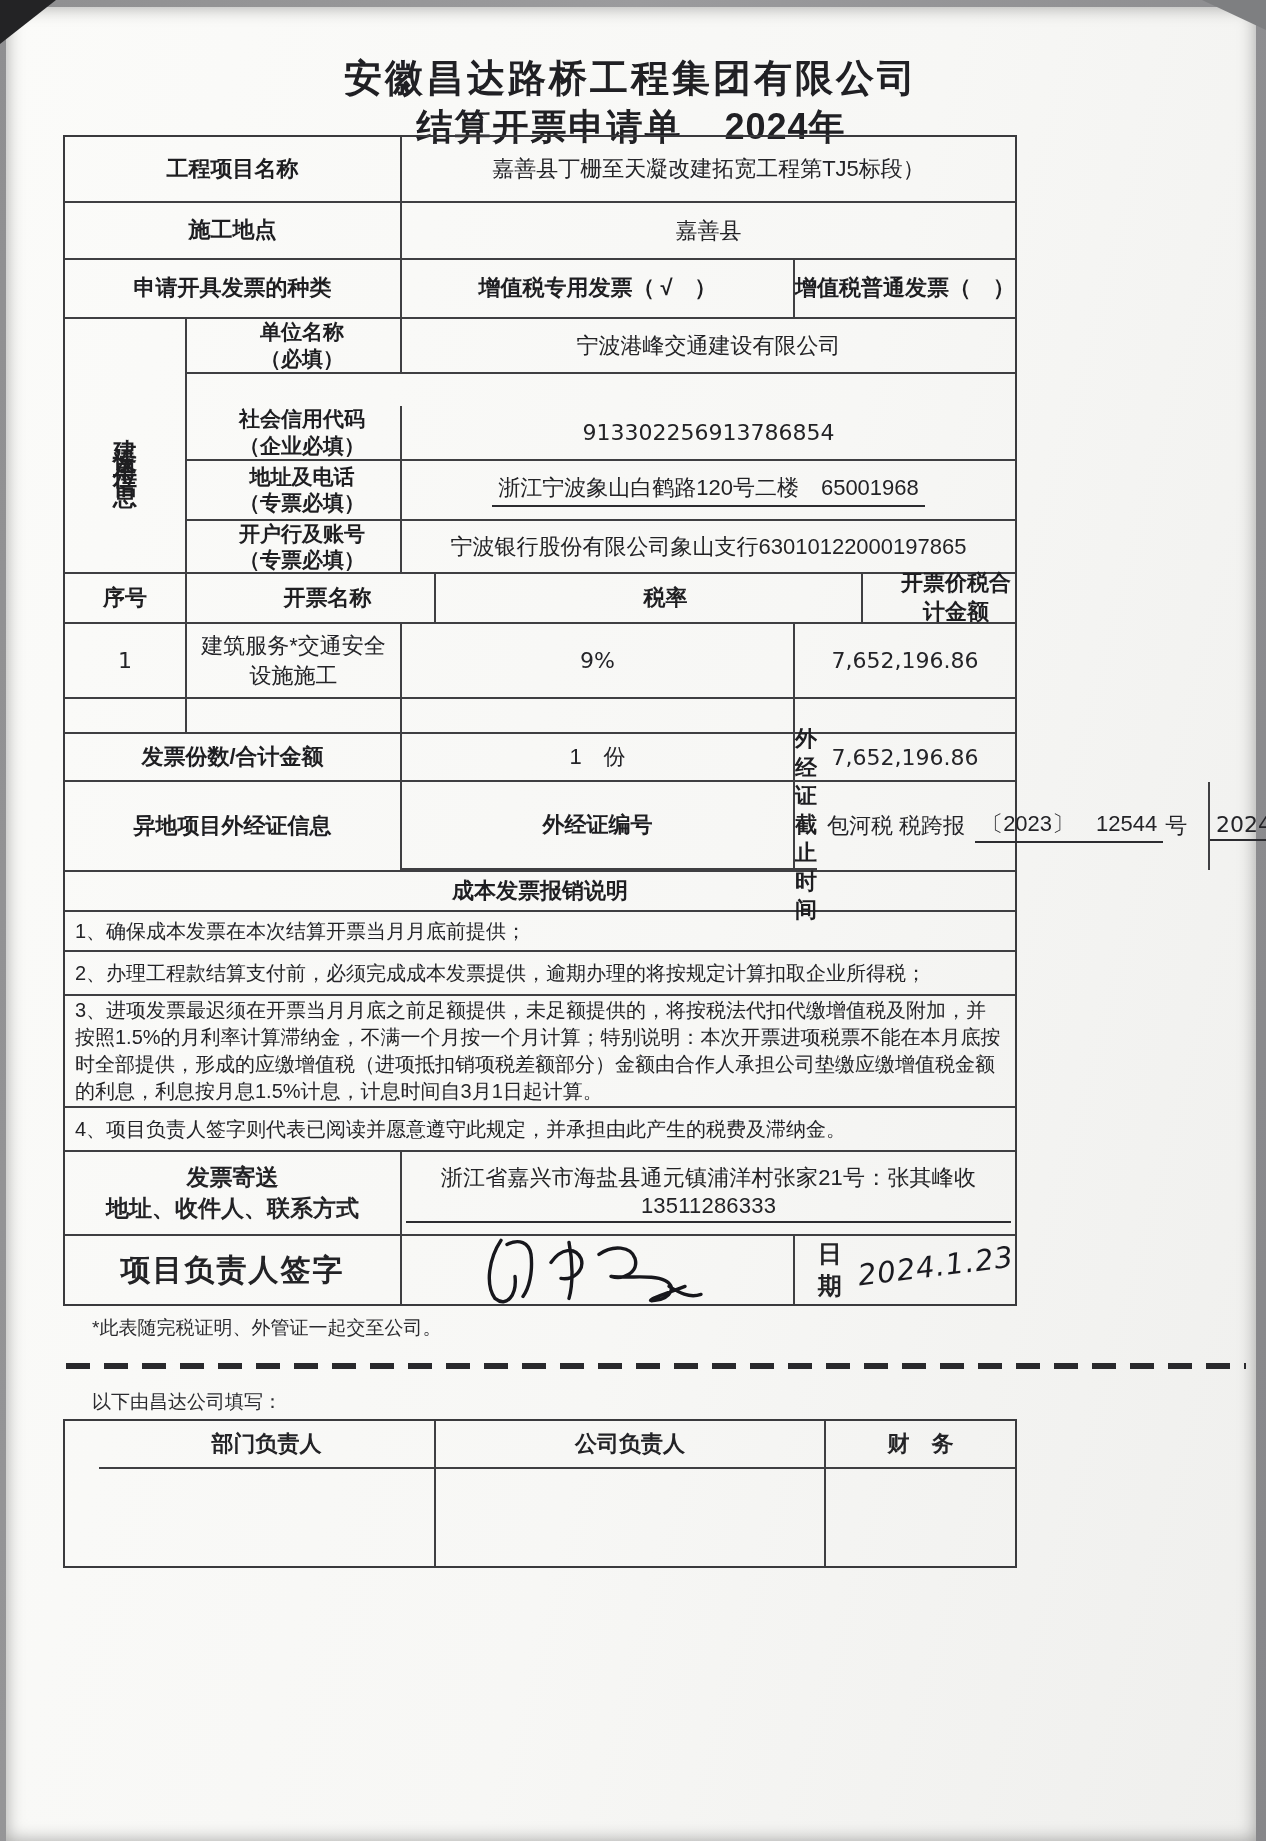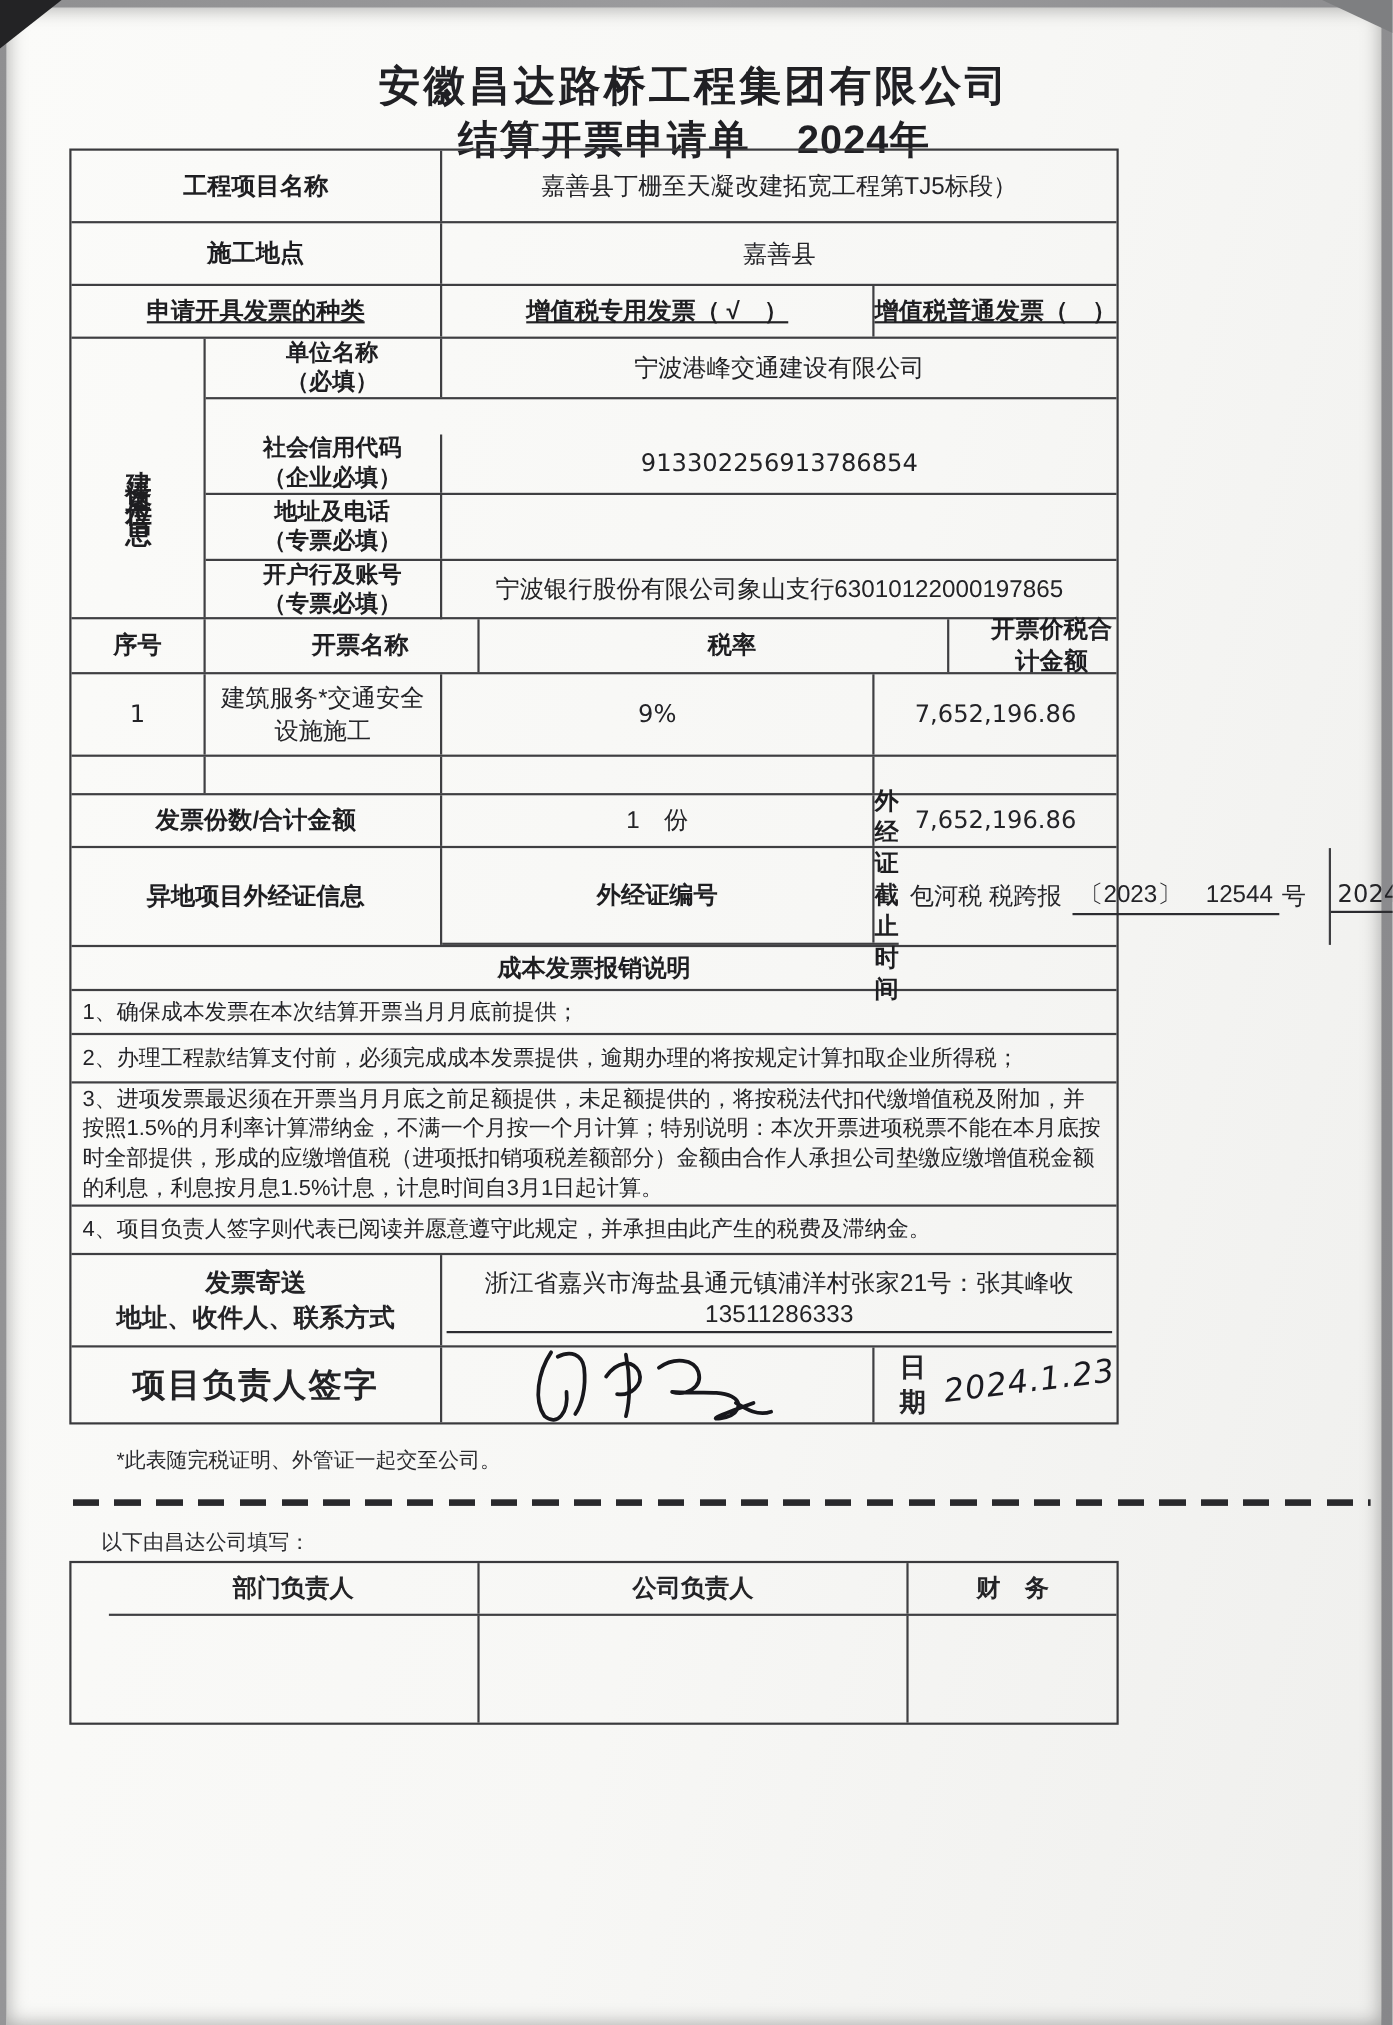--- a/index.html
+++ b/index.html
@@ -37,21 +37,21 @@
   .c:last-child { border-right:none; }
   .w1 { flex:0 0 122px; }            
   .w2 { flex:0 0 215px; }            
   .w12 { flex:0 0 337px; }           
   .w3 { flex:0 0 393px; }            
   .w4 { flex:1 1 auto; }             
   .lab { font-weight:700; font-size:22px; color:#1e1e21; line-height:1.3; }
   .val { font-size:22px; color:#242428; }
   .h-project { height:66px; }
   .h-loc { height:57px; }
-  .h-type { height:48px;text-decoration:underline; }
+  .h-type { height:59px; }
   .h-buyer { height:255px; }
   .h-items-hd { height:50px;gap:34px; }
   .h-item { height:75px; }
   .h-empty { height:35px; }
   .h-count { height:48px; }
   .h-waijing { height:90px; }
   .h-ntitle { height:40px; }
   .h-note1 { height:40px; }
   .h-note2 { height:44px; }
   .h-note3 { height:112px; }
@@ -98,21 +98,21 @@
 
   .sign-lab { font-size:30px; font-weight:700; letter-spacing:2px; }
   .sig-cell { position:relative; }
   .sig-cell svg { position:absolute; left:50%; top:50%; transform:translate(-50%,-52%); }
   .date-cell { justify-content:flex-start; padding-left:12px; gap:6px; }
   .date-lab { font-weight:700; font-size:24px; }
   .handwritten { font-family:"DejaVu Sans",sans-serif; font-style:italic;
     font-size:29px; color:#1a1a20; transform:rotate(-7deg) translateY(-4px);
     display:inline-block; letter-spacing:1px; }
 
-  .footnote { position:absolute; left:100px; top:1308px; font-size:19px; color:#2a2a2e; }
+  .footnote { position:absolute; left:86px; top:1308px; font-size:19px; color:#2a2a2e; }
 
   .dashes { position:absolute; left:60px; top:1356px; width:1180px; height:6px;
     background:repeating-linear-gradient(90deg,#29292c 0 24px,transparent 24px 38px); }
 
   .fill-intro { position:absolute; left:86px; top:1382px; font-size:19px; color:#2a2a2e; }
 
   .tbl2 { position:absolute; left:57px; top:1412px; width:954px;
     border:2.5px solid #3a3a3d;padding-left:34px; }
   .tbl2 .c { font-size:22px; font-weight:700; }
   .t2h { height:48px; }
@@ -163,20 +163,23 @@
           <div class="sub-lab">
             <span>社会信用代码</span>
             <span>（企业必填）</span>
           </div>
           <div class="buyer-val num">913302256913786854</div>
         </div>
         <div class="buyer-row bh3">
           <div class="sub-lab">
             <span>地址及电话</span>
             <span>（专票必填）</span>
+          </div>
+          <div class="buyer-val">
+            <span class="u">浙江宁波象山白鹤路120号二楼　65001968</span>
           </div>
         </div>
         <div class="buyer-row">
           <div class="sub-lab">
             <span>开户行及账号</span>
             <span>（专票必填）</span>
           </div>
           <div class="buyer-val">宁波银行股份有限公司象山支行63010122000197865</div>
         </div>
       </div>

